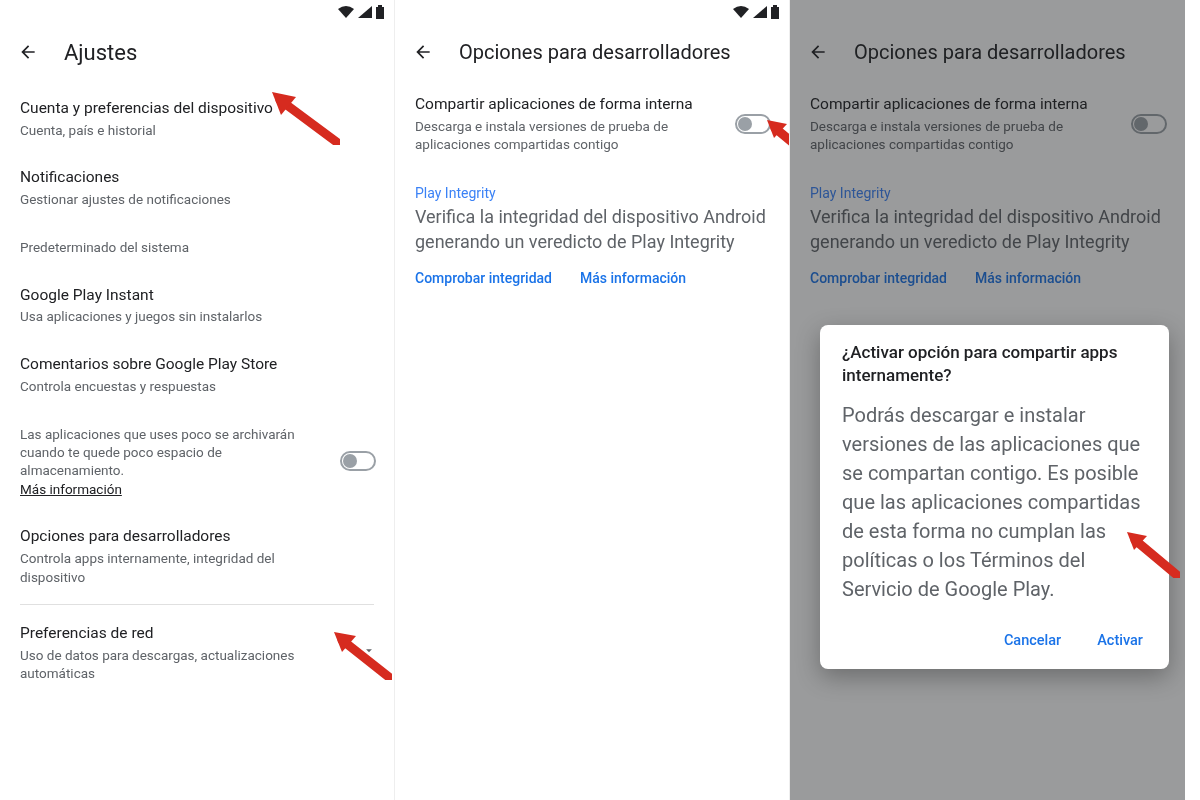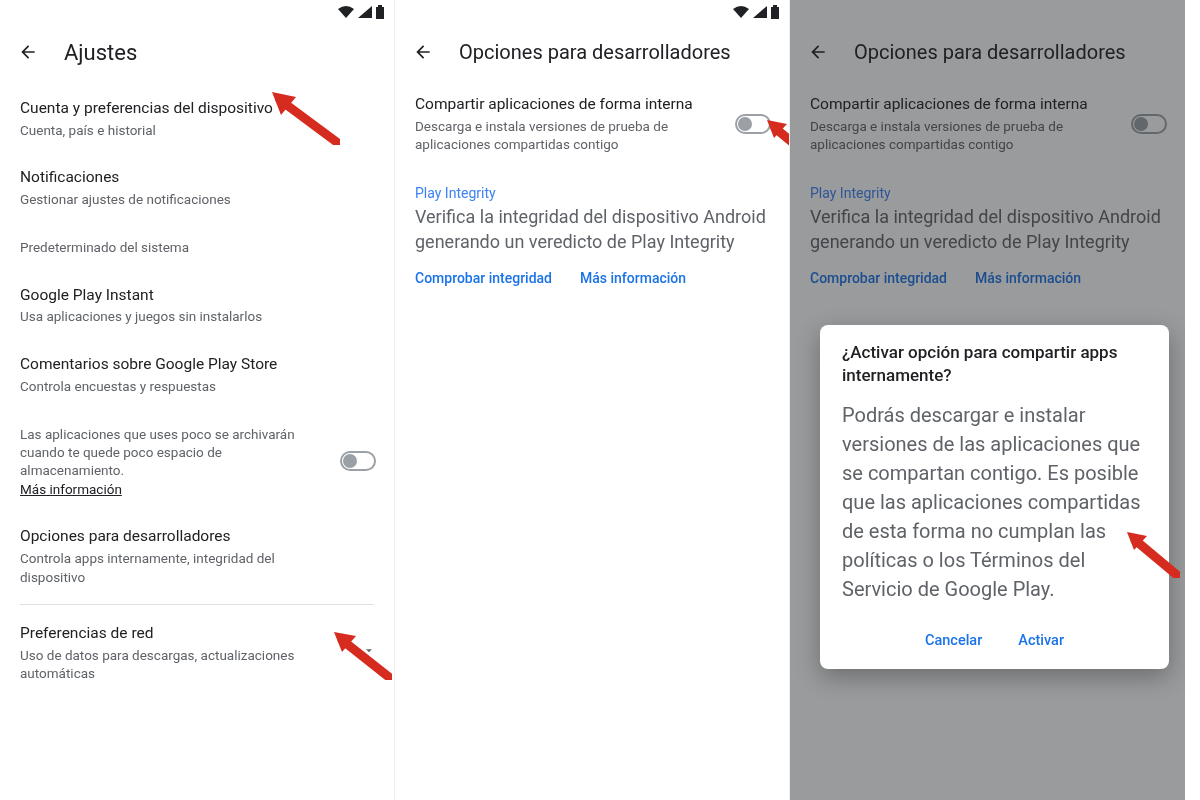--- a/index.html
+++ b/index.html
@@ -31,21 +31,21 @@
   .play-block { padding: 18px 20px 8px 20px; }
   .play-title { font-size: 14px; color: #3b82f6; }
   .play-sub { font-size: 18px; color: #5f6368; margin-top: 4px; line-height: 1.35; }
   .link-row { display: flex; gap: 28px; padding: 8px 20px 12px 20px; }
   .link-blue { color: #1a73e8; font-size: 14px; font-weight: 500; }
 
   .scrim { position: absolute; inset: 0; background: rgba(32,33,36,0.45); }
   .dialog { position: absolute; left: 30px; right: 16px; top: 284px; background: #fff; border-radius: 8px; padding: 16px 22px 14px 22px; box-shadow: 0 8px 24px rgba(0,0,0,0.3); margin-top: 41px; }
   .dialog-title { font-size: 17px; color: #202124; font-weight: 500; line-height: 1.35; }
   .dialog-body { font-size: 20px; color: #5f6368; line-height: 1.45; margin-top: 14px; }
-  .dialog-actions { display: flex; justify-content: center; gap: 28px; margin-top: 22px; }
+  .dialog-actions { display: flex; justify-content: flex-end; gap: 28px; margin-top: 22px; }
   .dialog-btn { color: #1a73e8; font-size: 14.5px; font-weight: 500; padding: 6px 4px; }
 
   .arrow { position: absolute; pointer-events: none; }
   .arrow svg { display: block; }
 </style>
 </head>
 <body>
 
 <div class="stage">
 

